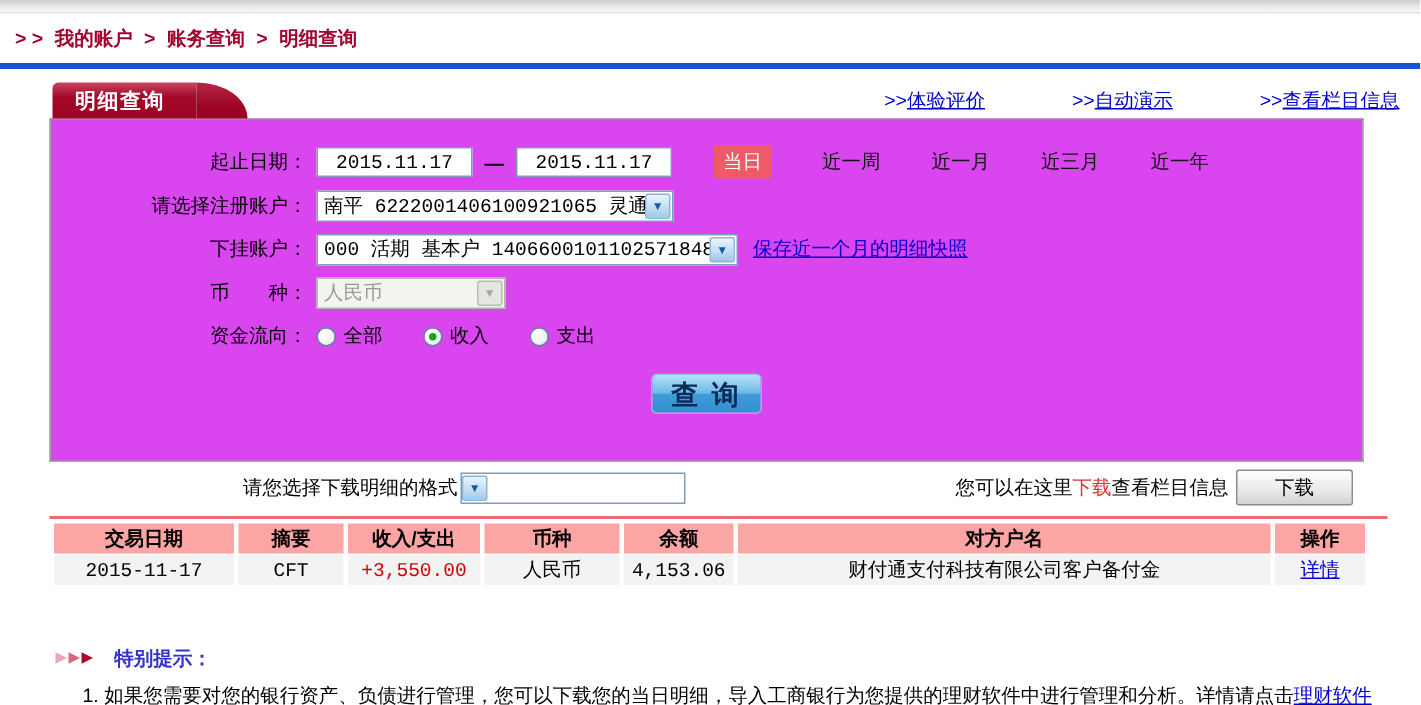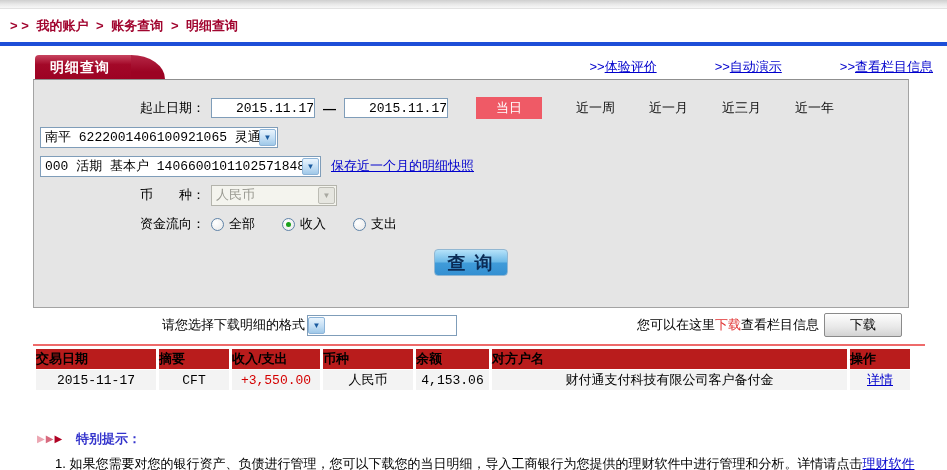--- a/index.html
+++ b/index.html
@@ -24,30 +24,30 @@
          border-radius:4px 0 0 0; }
   .tab::after { content:''; position:absolute; left:100%; top:0; width:34px; height:24px;
                 background:linear-gradient(180deg,#b52746 0%,#9c0323 70%);
                 border-radius:0 100% 0 0; }
   .head-links { margin-left:auto; display:flex; align-items:center; }
   .head-links .hl { margin-left:58px; white-space:nowrap; }
   .head-links .hl .pfx { color:#0000cc; text-decoration:none; }
   .head-links .hl a { color:#0000cc; text-decoration:underline; }
 
   
-  .panel { margin-left:33px; width:876px; height:229px; background:#e5e5e5; border:1px solid #a3a3a3; border-top:1px solid #8f8f8f; padding-top:17px; }
+  .panel { margin-left:33px; width:876px; height:229px; background:#d946ef; border:1px solid #a3a3a3; border-top:1px solid #8f8f8f; padding-top:17px; }
   .form-row { display:flex; align-items:center; margin-bottom:7px; min-height:22px; }
   .f-label { width:171px; text-align:right; flex:none; color:#000; }
   .f-field { margin-left:6px; display:flex; align-items:center; }
 
-  .date-input { width:104px; height:20px; border:1px solid #7f9db9; background:#fff; text-align:right;
+  .date-input { width:104px; height:20px; border:1px solid #7f9db9; background:#fff; text-align:center;
                 font-family:"Liberation Mono","DejaVu Sans Mono",monospace; font-size:13px; color:#000; }
   .date-sep { margin:0 8px; font-weight:bold; }
 
-  .badge-today { margin-left:28px; background:#ef5a66; color:#fff; padding:2px 20px; cursor:pointer; }
+  .badge-today { margin-left:28px; background:#ef5a66; color:#fff; padding:2px 6px; cursor:pointer; }
   .quick { margin-left:34px; color:#111; cursor:pointer; white-space:nowrap; }
 
   .xp-select { display:inline-flex; align-items:center; height:21px; border:1px solid #7f9db9; background:#fff; cursor:pointer; }
   .xp-select .val { flex:1; padding:0 4px; white-space:nowrap; overflow:hidden;
                     font-family:"Liberation Mono","DejaVu Sans Mono",monospace; font-size:13px; }
   .xp-select .arr { flex:none; width:17px; height:17px; margin-right:1px; display:flex; align-items:center; justify-content:center;
                     background:linear-gradient(180deg,#e9f4fd 0%,#c0dcf3 60%,#9fc8e8 100%);
                     border:1px solid #8db4d8; border-radius:2px; color:#1a5a9e; font-size:8px; }
   .xp-select.disabled { border-color:#b4b4ac; background:#f4f4ee; }
   .xp-select.disabled .val { color:#9a9a92; }
@@ -75,21 +75,21 @@
   .dl-red { color:#e03030; }
   .dl-btn { margin-left:5px; width:78px; height:24px; cursor:pointer; font-size:13px; color:#000;
             background:linear-gradient(180deg,#fefefe 0%,#e8e8e8 60%,#d3d3d3 100%);
             border:1px solid #8a8a8a; border-radius:2px; }
 
   .red-line { margin:7px 22px 0 33px; height:2px; background:#ee6a6a; }
 
   
   table.result { margin-left:33px; margin-top:2px; width:860px; table-layout:fixed;
                  border-collapse:separate; border-spacing:3px 1px; }
-  table.result th { background:#b91c1c; font-weight:bold; height:20px; text-align:left; font-size:13px; }
+  table.result th { background:#fca5a5; font-weight:bold; height:20px; text-align:center; font-size:13px; }
   table.result td { background:#f3f3f3; height:20px; text-align:center; font-size:13px; }
   td.amount { color:#d40000; }
   td a.detail { color:#0000cc; text-decoration:underline; }
 
   
   .notice { margin-top:39px; }
   .notice-head { display:flex; align-items:center; margin-left:37px; }
   .arrows { letter-spacing:1px; font-size:10px; line-height:10px; }
   .arrows .a1 { color:#eba6b2; } .arrows .a2 { color:#d86a7e; } .arrows .a3 { color:#b00224; }
   .notice-title { margin-left:13px; color:#3333cc; font-weight:bold; }
@@ -131,29 +131,31 @@
         <input class="date-input" value="2015.11.17" style="">
         <span class="badge-today">当日</span>
         <span class="quick">近一周</span>
         <span class="quick">近一月</span>
         <span class="quick">近三月</span>
         <span class="quick">近一年</span>
       </div>
     </div>
 
     <div class="form-row">
+      <div class="f-label">请选择注册账户：</div>
       <div class="f-field">
         <div class="xp-select w-reg">
           <span class="val">南平 6222001406100921065 灵通卡</span>
           <span class="arr">▼</span>
         </div>
       </div>
     </div>
 
     <div class="form-row">
+      <div class="f-label">下挂账户：</div>
       <div class="f-field">
         <div class="xp-select w-sub">
           <span class="val">000 活期 基本户 1406600101102571848</span>
           <span class="arr">▼</span>
         </div>
         <a href="#" class="snap-link">保存近一个月的明细快照</a>
       </div>
     </div>
 
     <div class="form-row">

